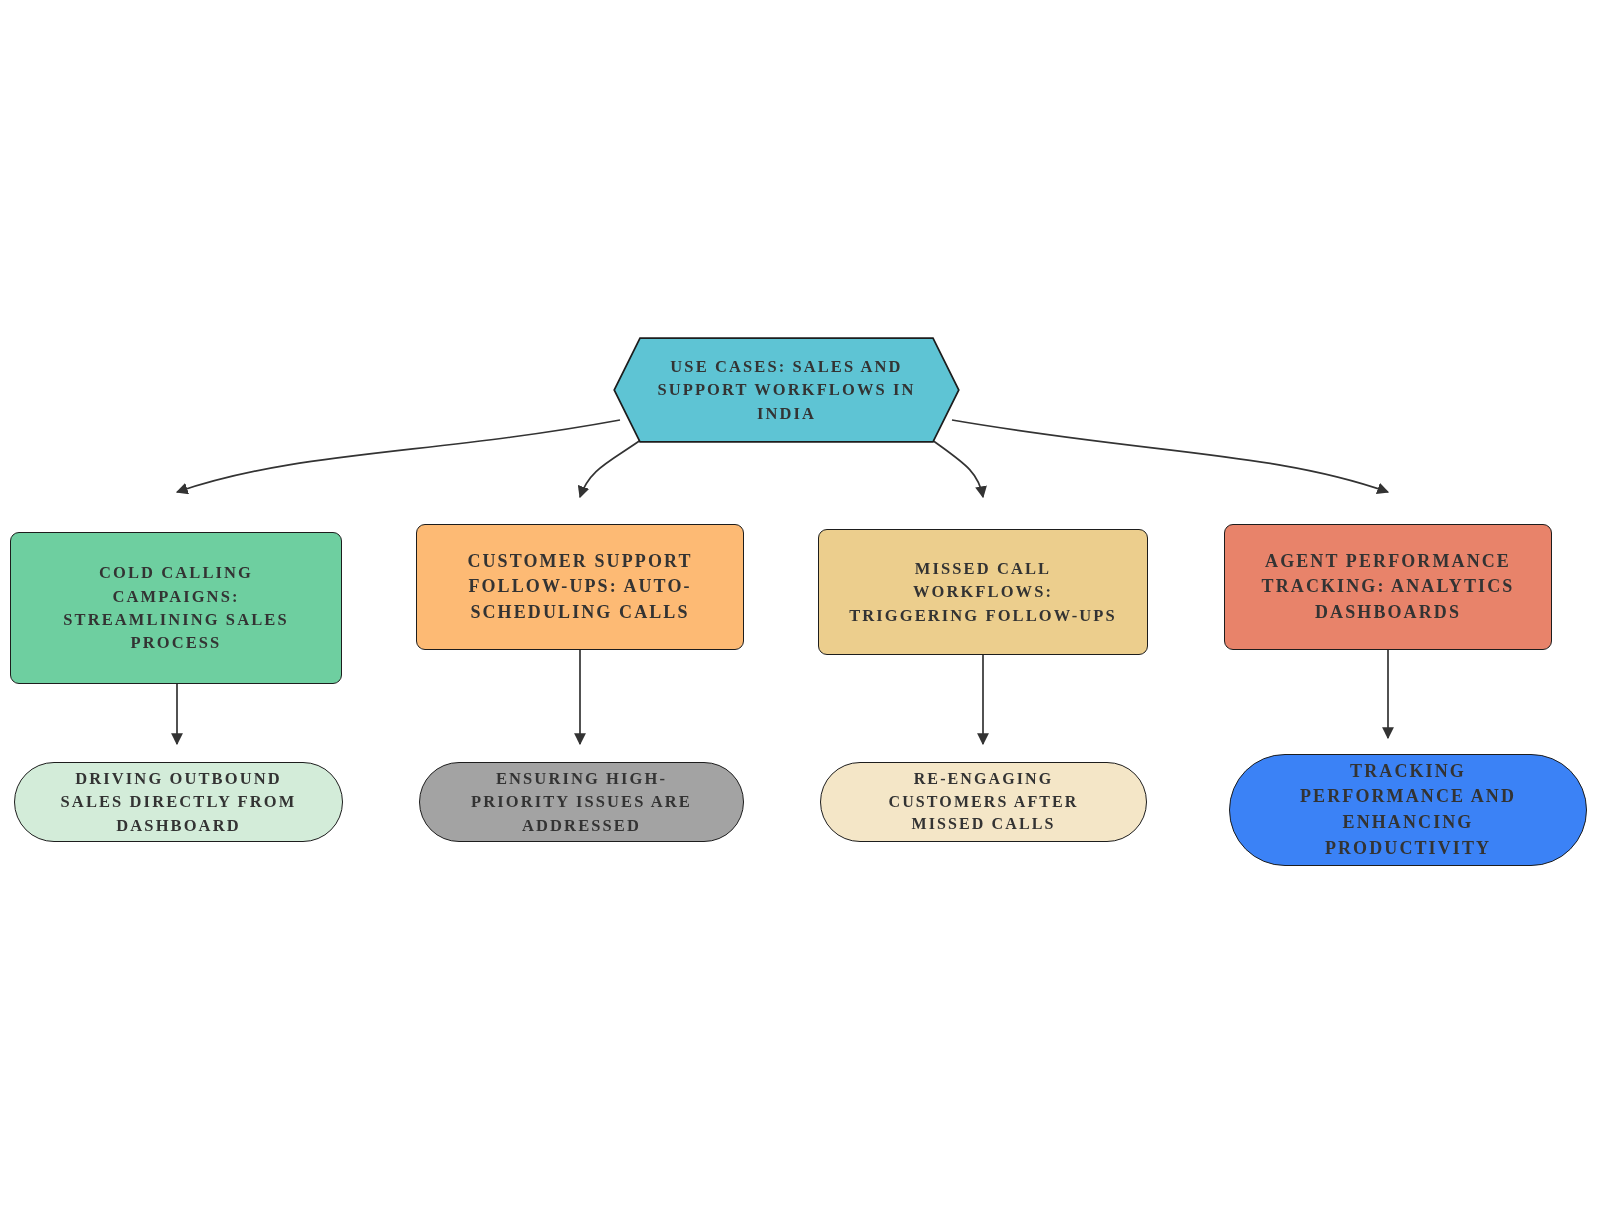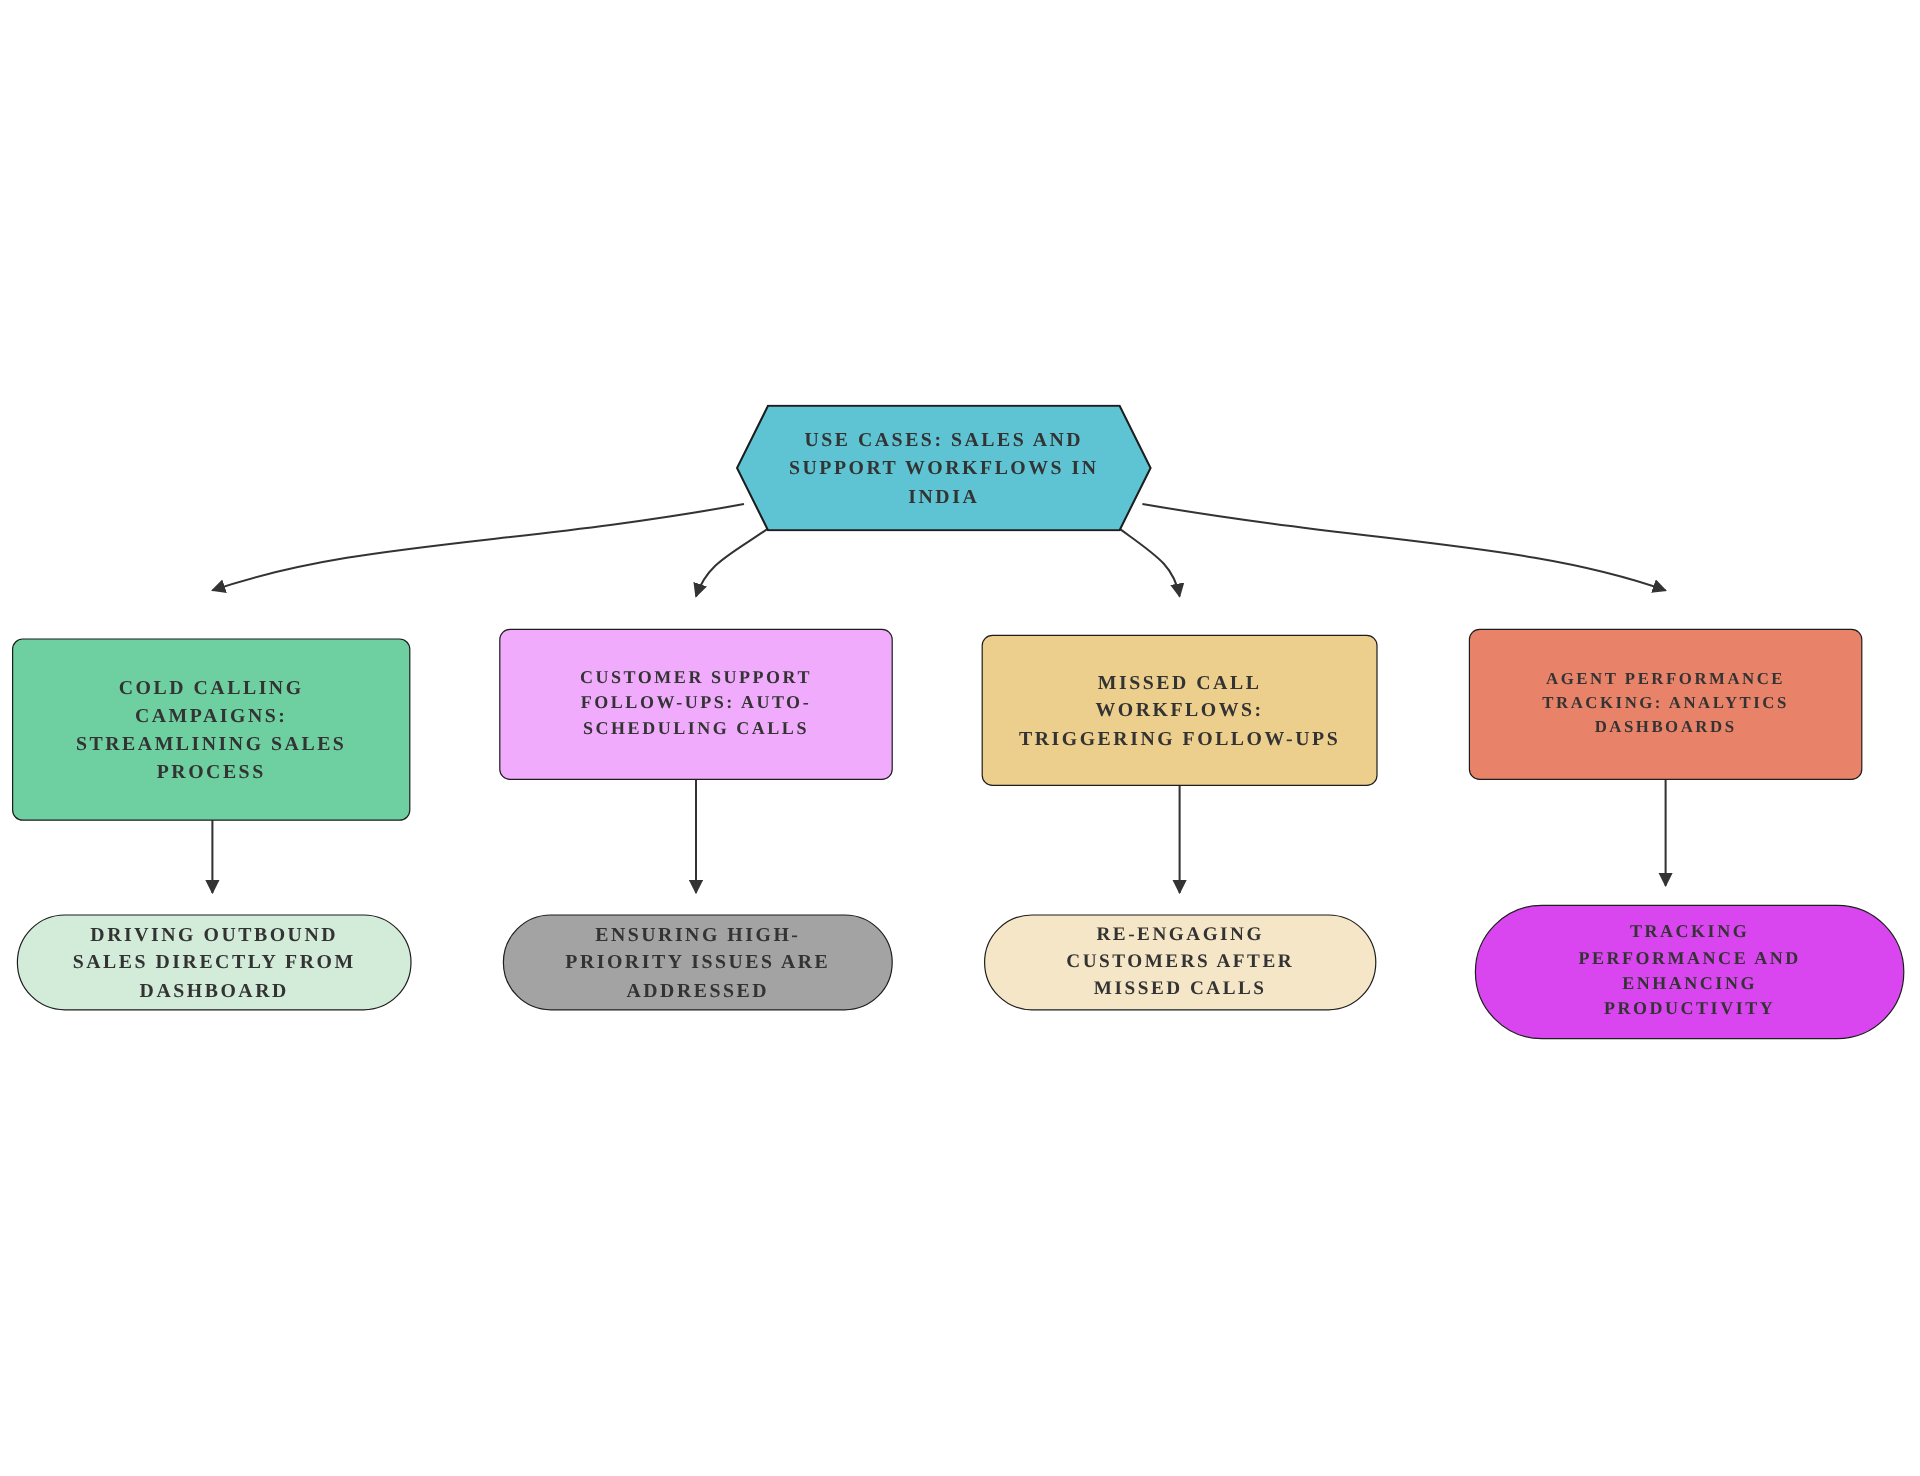--- a/index.html
+++ b/index.html
@@ -103,33 +103,33 @@
 India</span>
   </div>
 
   <div class="node rect" style="left:10px; top:532px; width:332px; height:152px; background:#6ecfa0; font-size:16.5px;">
     <span class="lbl">Cold Calling
 Campaigns:
 Streamlining Sales
 Process</span>
   </div>
 
-  <div class="node rect" style="left:416px; top:524px; width:328px; height:126px; background:#f0abfc; font-size:15px;">
+  <div class="node rect" style="left:416px; top:524px; width:328px; height:126px; background:#fdba74; font-size:18px;">
     <span class="lbl">Customer Support
 Follow-ups: Auto-
 Scheduling Calls</span>
   </div>
 
   <div class="node rect" style="left:818px; top:529px; width:330px; height:126px; background:#ecce8d; font-size:16.5px;">
     <span class="lbl">Missed Call
 Workflows:
 Triggering Follow-ups</span>
   </div>
 
-  <div class="node rect" style="left:1224px; top:524px; width:328px; height:126px; background:#e8836a; font-size:14px;">
+  <div class="node rect" style="left:1224px; top:524px; width:328px; height:126px; background:#e8836a; font-size:18px;">
     <span class="lbl">Agent Performance
 Tracking: Analytics
 Dashboards</span>
   </div>
 
   <div class="node stadium" style="left:14px; top:762px; width:329px; height:80px; background:#d3ecd9; font-size:16.5px;">
     <span class="lbl">Driving Outbound
 Sales Directly From
 Dashboard</span>
   </div>
@@ -139,20 +139,20 @@
 Priority Issues Are
 Addressed</span>
   </div>
 
   <div class="node stadium" style="left:820px; top:762px; width:327px; height:80px; background:#f4e6c7; font-size:16px;">
     <span class="lbl">Re-engaging
 Customers After
 Missed Calls</span>
   </div>
 
-  <div class="node stadium" style="left:1229px; top:754px; width:358px; height:112px; background:#d946ef; font-size:15px;">
+  <div class="node stadium" style="left:1229px; top:754px; width:358px; height:112px; background:#3b82f6; font-size:18px;">
     <span class="lbl">Tracking
 Performance and
 Enhancing
 Productivity</span>
   </div>
 
 </div>
 
 </body></html>

